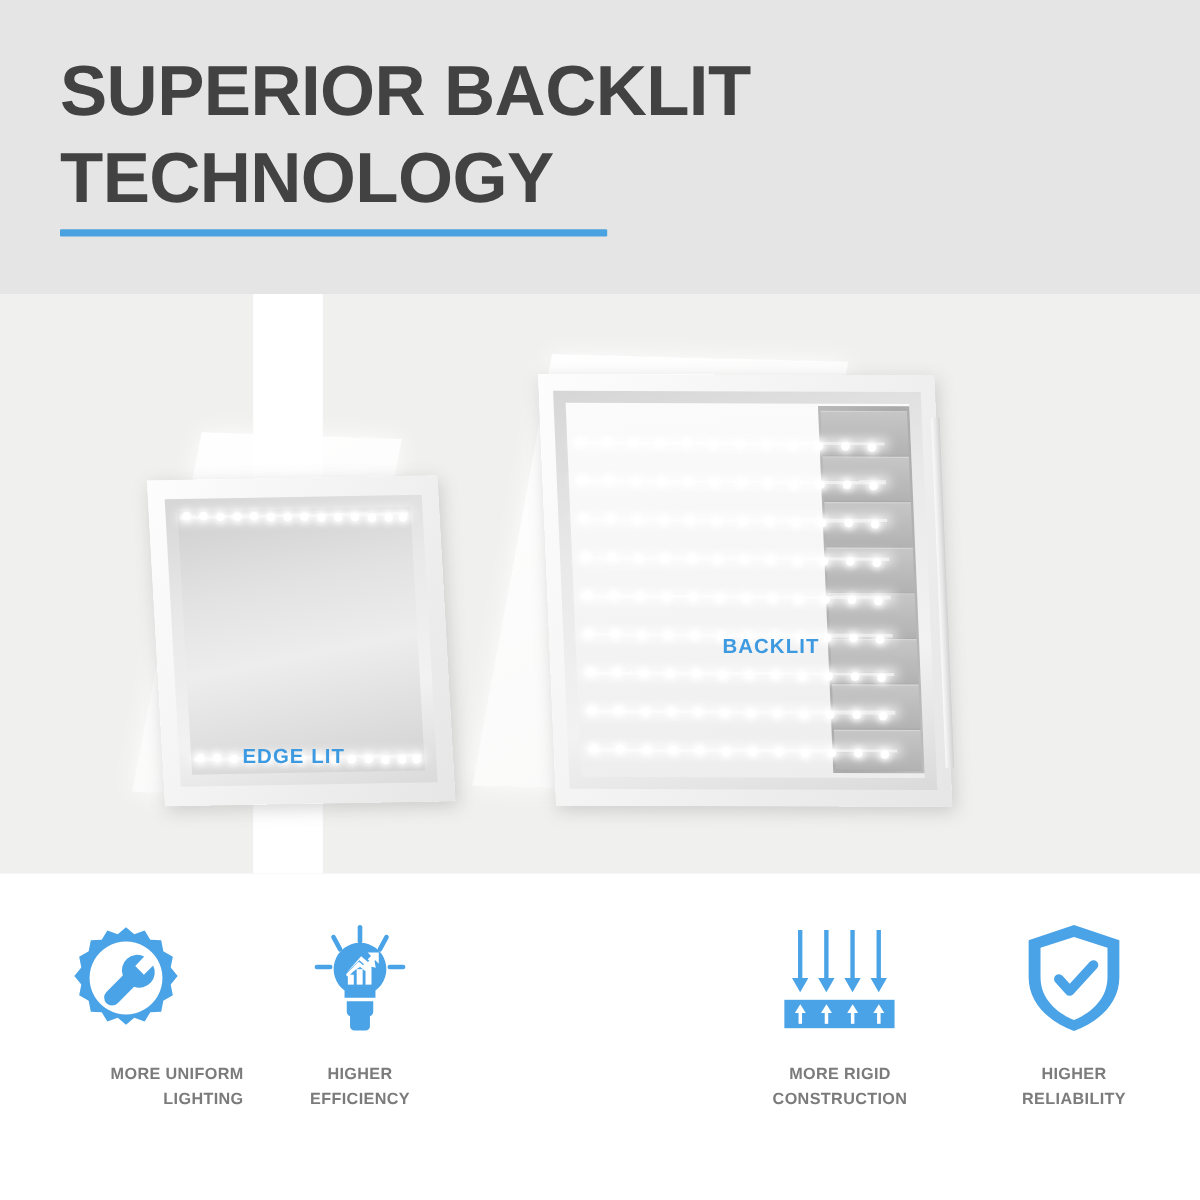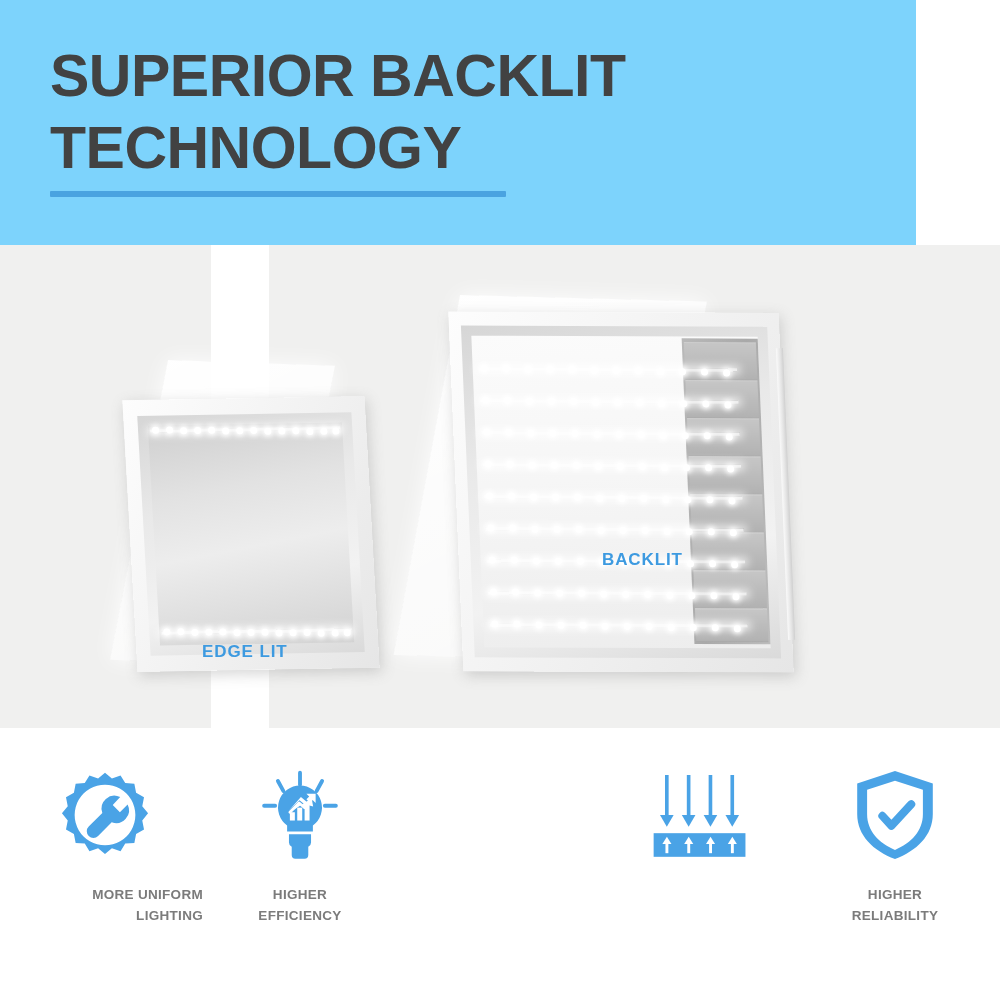--- a/index.html
+++ b/index.html
@@ -20,23 +20,23 @@
     width: 1000px;
     height: 1000px;
     background: #ffffff;
   }
 
   
   .header {
     position: absolute;
     left: 0;
     top: 0;
-    width: 916px;
+    width: 1000px;
     height: 245px;
-    background: #7dd3fc;
+    background: #e5e5e5;
   }
   .title {
     position: absolute;
     left: 50px;
     top: 40px;
     width: 760px;
     color: #424242;
     font-family: "Liberation Sans", sans-serif;
     font-weight: bold;
     font-size: 59px;
@@ -76,21 +76,20 @@
 
   .hero-label {
     position: absolute;
     color: #3d9ae0;
     font-family: "Liberation Sans", sans-serif;
     font-weight: bold;
     font-size: 17px;
     letter-spacing: 0.9px;
     text-transform: uppercase;
     white-space: nowrap;
-    margin-top: 21px;
   }
   .label-edge { left: 202px; top: 376px; }
   .label-back { left: 602px; top: 284px; }
 
   
   .panel-wrap { position: absolute; }
 
   .diffuser {
     position: absolute;
     background: linear-gradient(150deg, rgba(255,255,255,0.98) 0%, rgba(255,255,255,0.80) 45%, rgba(255,255,255,0.62) 100%);
@@ -499,20 +498,22 @@
                 <rect x="65" y="80" width="3.2" height="12"></rect>
                 <path d="M61.6 82 h10 l-5 -8 Z"></path>
               </g>
             <g>
                 <rect x="89" y="80" width="3.2" height="12"></rect>
                 <path d="M85.6 82 h10 l-5 -8 Z"></path>
               </g>
           </g>
         </svg>
       </div>
+      <div class="feature-label">MORE RIGID
+CONSTRUCTION</div>
     </div>
 
     <div class="feature" style="left:797px;">
       <div class="feature-icon">
         <svg width="90" height="94" viewBox="0 0 100 104" aria-hidden="true">
           <path fill="#4aa3e6" d="M50 3 L8 17 v34 c0 24 18 41 42 50 24 -9 42 -26 42 -50 V17 Z M50 14 L81 24 v27 c0 19 -13 32 -31 40 -18 -8 -31 -21 -31 -40 V24 Z"></path>
           <path fill="none" stroke="#4aa3e6" stroke-width="9" stroke-linecap="round" stroke-linejoin="round" d="M36 53 L46 64 L68 40"></path>
         </svg>
       </div>
       <div class="feature-label">HIGHER

